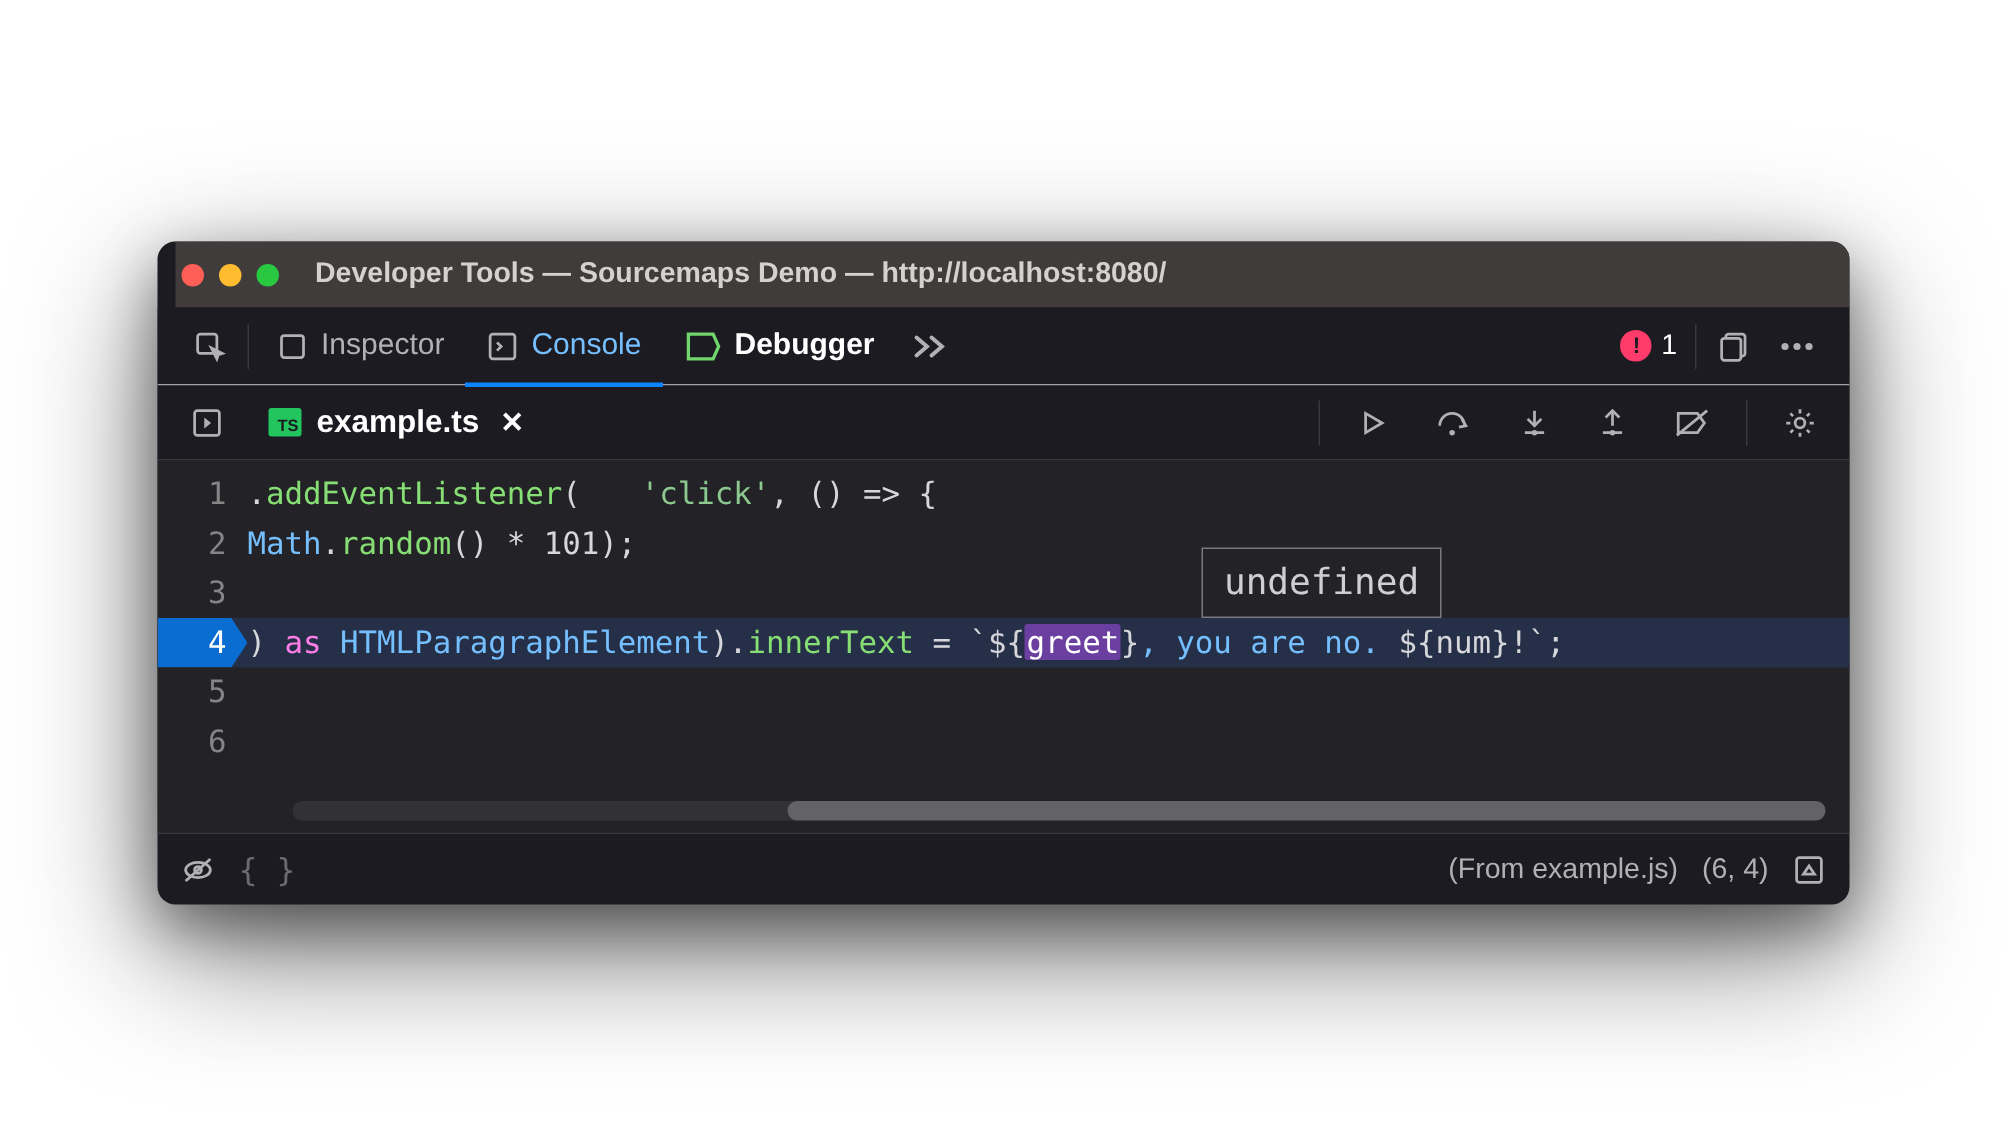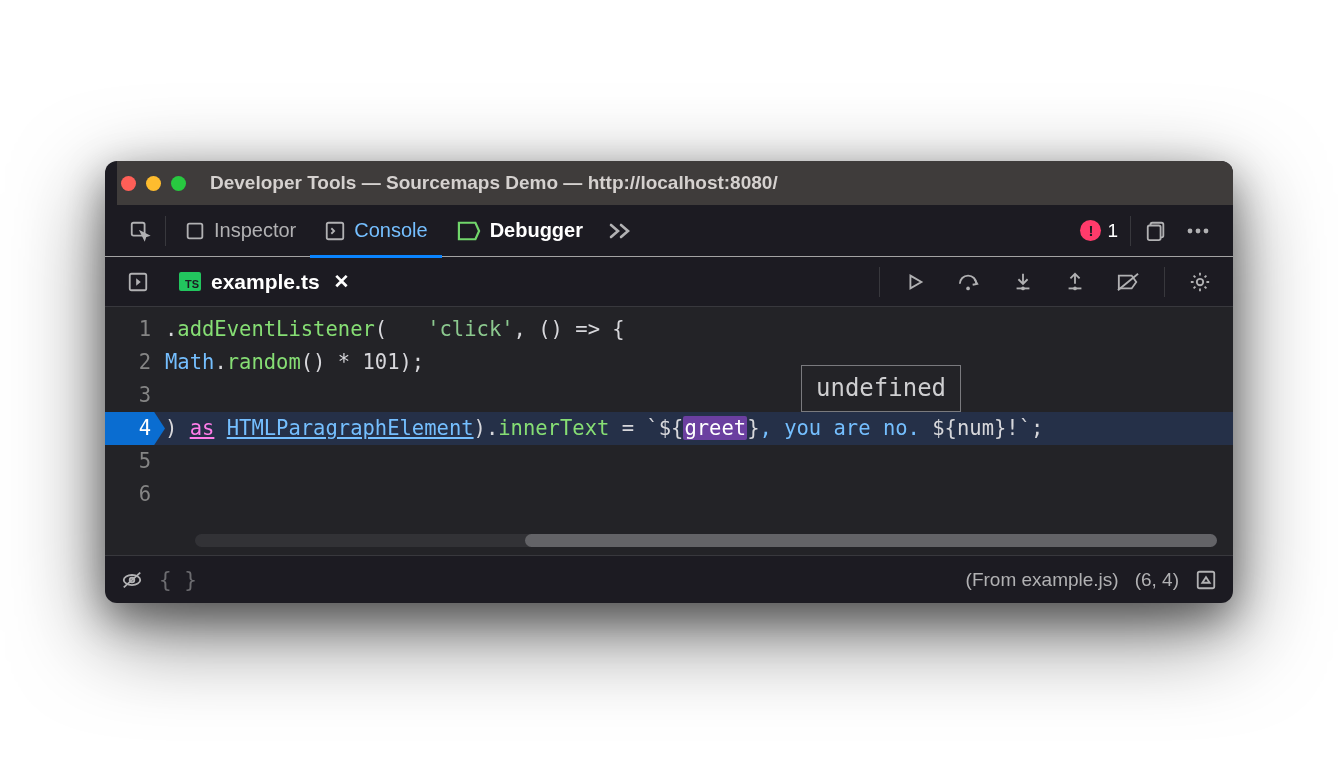--- a/index.html
+++ b/index.html
@@ -53,21 +53,21 @@
     .ts-badge { background:#22c55e; color:#1c1b22; width:22px; height:19px; font-size:11px; font-weight:800; display:flex; align-items:flex-end; justify-content:flex-end; padding:16px 2px 1px 0; border-radius:2px; }
     .close-x { color:#fff; font-size:19px; margin-left:4px; }
     .subbar .spacer { flex:1; }
     .dbg-ctrl { color:#b1b1b3; padding: 0 10px; display:flex; }
     .editor { position: relative; font-family: "SF Mono", Menlo, Consolas, monospace; font-size: 20.5px; line-height: 33px; background:#232327; padding: 6px 0 0 0; height: 248px; }
     .line { display: flex; }
     .gutter { width: 60px; text-align: right; padding-right: 14px; color: #858585; user-select: none; }
     .code { flex: 1; white-space: pre; color:#d7d7db; }
     .line.bp { background:#253048; }
     .line.bp .gutter { background:#0a6dd1; color:#fff; position:relative; clip-path: polygon(0 0, 82% 0, 100% 50%, 82% 100%, 0 100%); margin-right:0; }
-    .tk-fn{color:#86de74;} .tk-str{color:#8cc98f;margin-left:40px;} .tk-prop{color:#75bfff;} .tk-type{color:#75bfff;text-decoration:underline;} .tk-pl{color:#d7d7db;} .tk-kw{color:#ff7de9;text-decoration:underline;}
+    .tk-fn{color:#86de74;} .tk-str{color:#8cc98f;margin-left:40px;} .tk-prop{color:#75bfff;} .tk-type{color:#75bfff;} .tk-pl{color:#d7d7db;} .tk-kw{color:#ff7de9;}
     .hl{background:#6b3fa0; color:#fff; padding:0 1px; border-radius:2px;margin-top:15px;}
     .tooltip{ position:absolute; top:58px; left:696px; border:1px solid #7a7a7e; background:#232327; color:#cfcfd1; padding:6px 14px; font-size:24px; font-family: "SF Mono", Menlo, monospace; }
     .hscroll{ position:absolute; bottom:8px; left:90px; right:16px; height:13px; background: rgba(120,120,125,0.18); border-radius:7px; }
     .hthumb{ position:absolute; left:330px; right:0; top:0; bottom:0; background: rgba(160,160,165,0.45); border-radius:7px; }
     .statusbar{ display:flex; align-items:center; height:48px; padding:0 16px; gap:16px; border-top:1px solid #38383d; color:#b1b1b3; font-size:19px; }
     .statusbar .spacer{flex:1;}
     svg{display:block;}
   </style>
 </head>
 <body>

